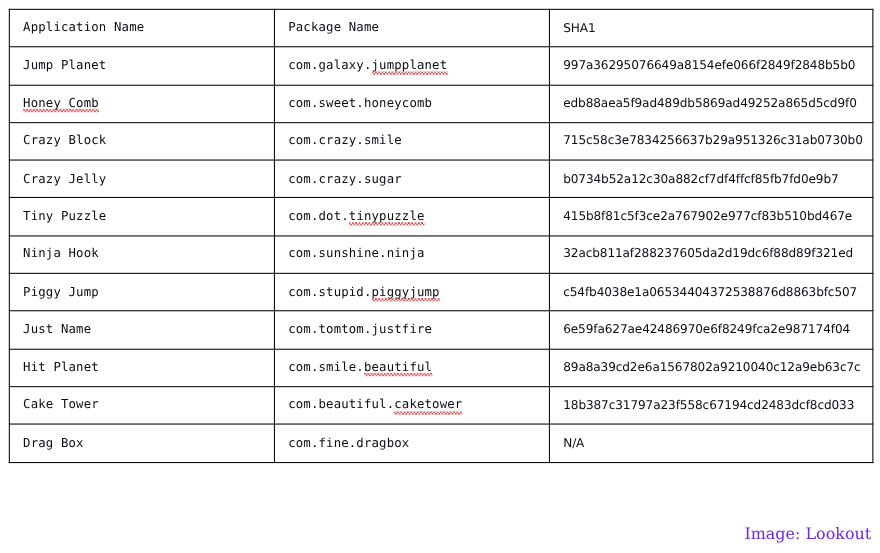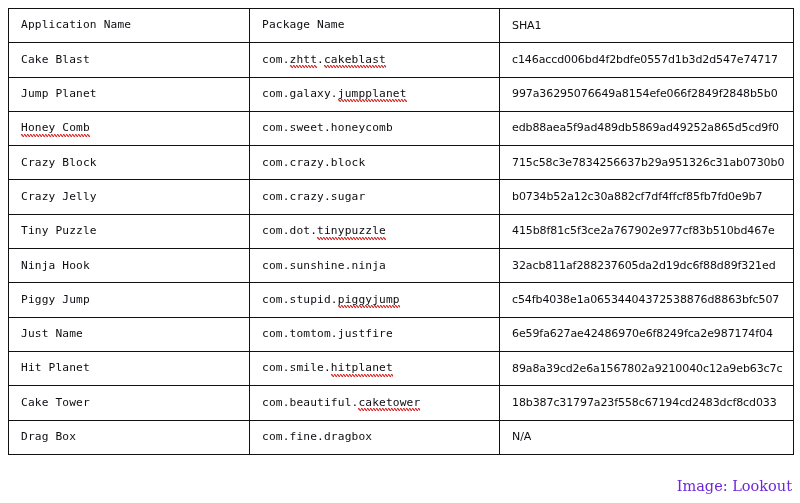--- a/index.html
+++ b/index.html
@@ -109,37 +109,32 @@
     </colgroup>
     <thead>
       <tr>
         <th class="app">Application Name</th>
         <th class="pkg">Package Name</th>
         <th class="sha">SHA1</th>
       </tr>
     </thead>
     <tbody id="tbody">
         <tr>
-          <td class="app">Cake Blast</td>
-          <td class="pkg">com.<span class="sq">zhtt</span>.<span class="sq">cakeblast</span></td>
-          <td class="sha">c146accd006bd4f2bdfe0557d1b3d2d547e74717</td>
-        </tr>
-        <tr>
           <td class="app">Jump Planet</td>
           <td class="pkg">com.galaxy.<span class="sq">jumpplanet</span></td>
           <td class="sha">997a36295076649a8154efe066f2849f2848b5b0</td>
         </tr>
         <tr>
           <td class="app"><span class="sq">Honey Comb</span></td>
           <td class="pkg">com.sweet.honeycomb</td>
           <td class="sha">edb88aea5f9ad489db5869ad49252a865d5cd9f0</td>
         </tr>
         <tr>
           <td class="app">Crazy Block</td>
-          <td class="pkg">com.crazy.block</td>
+          <td class="pkg">com.crazy.smile</td>
           <td class="sha">715c58c3e7834256637b29a951326c31ab0730b0</td>
         </tr>
         <tr>
           <td class="app">Crazy Jelly</td>
           <td class="pkg">com.crazy.sugar</td>
           <td class="sha">b0734b52a12c30a882cf7df4ffcf85fb7fd0e9b7</td>
         </tr>
         <tr>
           <td class="app">Tiny Puzzle</td>
           <td class="pkg">com.dot.<span class="sq">tinypuzzle</span></td>
@@ -155,21 +150,21 @@
           <td class="pkg">com.stupid.<span class="sq">piggyjump</span></td>
           <td class="sha">c54fb4038e1a06534404372538876d8863bfc507</td>
         </tr>
         <tr>
           <td class="app">Just Name</td>
           <td class="pkg">com.tomtom.justfire</td>
           <td class="sha">6e59fa627ae42486970e6f8249fca2e987174f04</td>
         </tr>
         <tr>
           <td class="app">Hit Planet</td>
-          <td class="pkg">com.smile.<span class="sq">hitplanet</span></td>
+          <td class="pkg">com.smile.<span class="sq">beautiful</span></td>
           <td class="sha">89a8a39cd2e6a1567802a9210040c12a9eb63c7c</td>
         </tr>
         <tr>
           <td class="app">Cake Tower</td>
           <td class="pkg">com.beautiful.<span class="sq">caketower</span></td>
           <td class="sha">18b387c31797a23f558c67194cd2483dcf8cd033</td>
         </tr>
         <tr>
           <td class="app">Drag Box</td>
           <td class="pkg">com.fine.dragbox</td>

